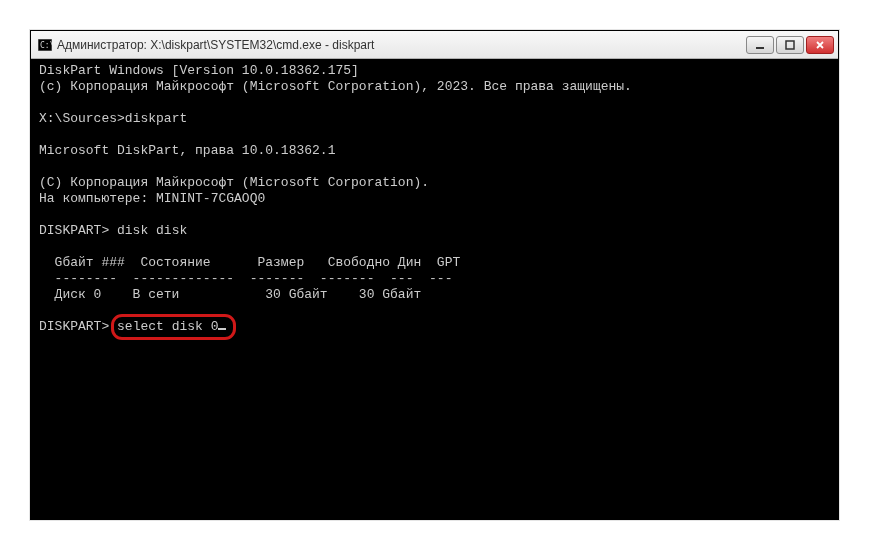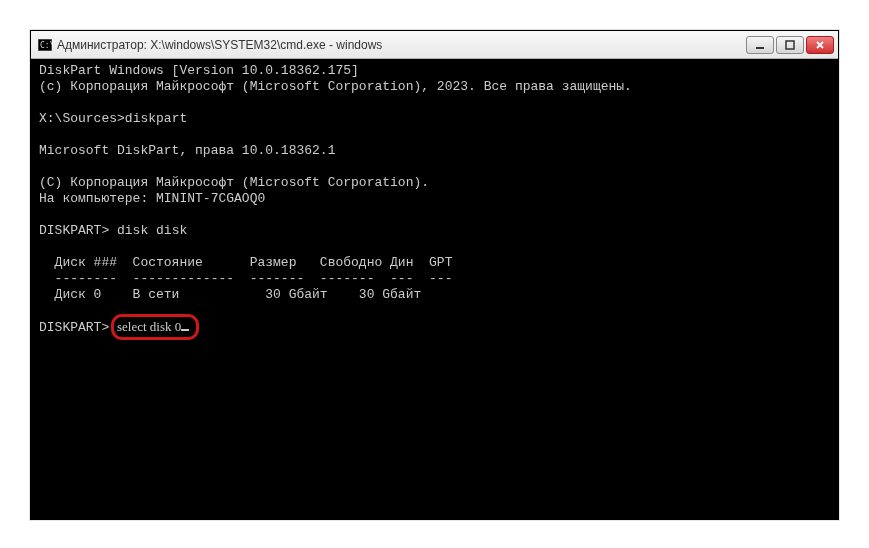--- a/index.html
+++ b/index.html
@@ -69,21 +69,20 @@
   line-height: 16px;
   padding: 4px 8px;
   height: 460px;
   white-space: pre;
   font-family: "Consolas", "Courier New", monospace;
   overflow: hidden;
 }
 .highlight-wrap {
   display: inline-block;
   position: relative;
-  font-family: Liberation Serif, serif;
 }
 .highlight-box {
   position: absolute;
   left: -6px;
   top: -5px;
   right: -10px;
   bottom: -5px;
   border: 3px solid #d01818;
   border-radius: 11px;
   pointer-events: none;
@@ -103,21 +102,21 @@
 <body>
 
 <div class="window">
   <div class="titlebar">
     <span class="titlebar-icon">
       <svg viewBox="0 0 14 12">
           <rect x="0" y="0" width="14" height="12" fill="#000" stroke="#888" stroke-width="1"></rect>
           <text x="2" y="9" font-size="8" fill="#ccc" font-family="monospace">C:\</text>
         </svg>
     </span>
-    <span class="titlebar-text">Администратор: X:\windows\SYSTEM32\cmd.exe - windows</span>
+    <span class="titlebar-text">Администратор: X:\diskpart\SYSTEM32\cmd.exe - diskpart</span>
     <div class="win-controls">
       <div class="win-btn">
         <svg viewBox="0 0 10 10">
             <rect x="1" y="7" width="8" height="2" fill="#333"></rect>
           </svg>
       </div>
       <div class="win-btn">
         <svg viewBox="0 0 10 10">
             <rect x="1" y="1" width="8" height="8" fill="none" stroke="#333" stroke-width="1.5"></rect>
           </svg>
@@ -134,18 +133,18 @@
 
 <span>X:\Sources&gt;</span><span>diskpart</span>
 
 <span>Microsoft DiskPart, права 10.0.18362.1</span>
 
 <span>(C) Корпорация Майкрософт (Microsoft Corporation).</span>
 <span>На компьютере: MININT-7CGAOQ0</span>
 
 <span>DISKPART&gt;</span><span> disk disk</span>
 
-<span>  Диск ###  Состояние      Размер   Свободно Дин  GPT</span>
+<span>  Gбайт ###  Состояние      Размер   Свободно Дин  GPT</span>
 <span>  --------  -------------  -------  -------  ---  ---</span>
 <span>  Диск 0    В сети           30 Gбайт    30 Gбайт</span>
 
 <span>DISKPART&gt;</span> <span class="highlight-wrap"><span>select disk 0</span><span class="cursor"></span><span class="highlight-box"></span></span></div>
 </div>
 
 </body></html>

